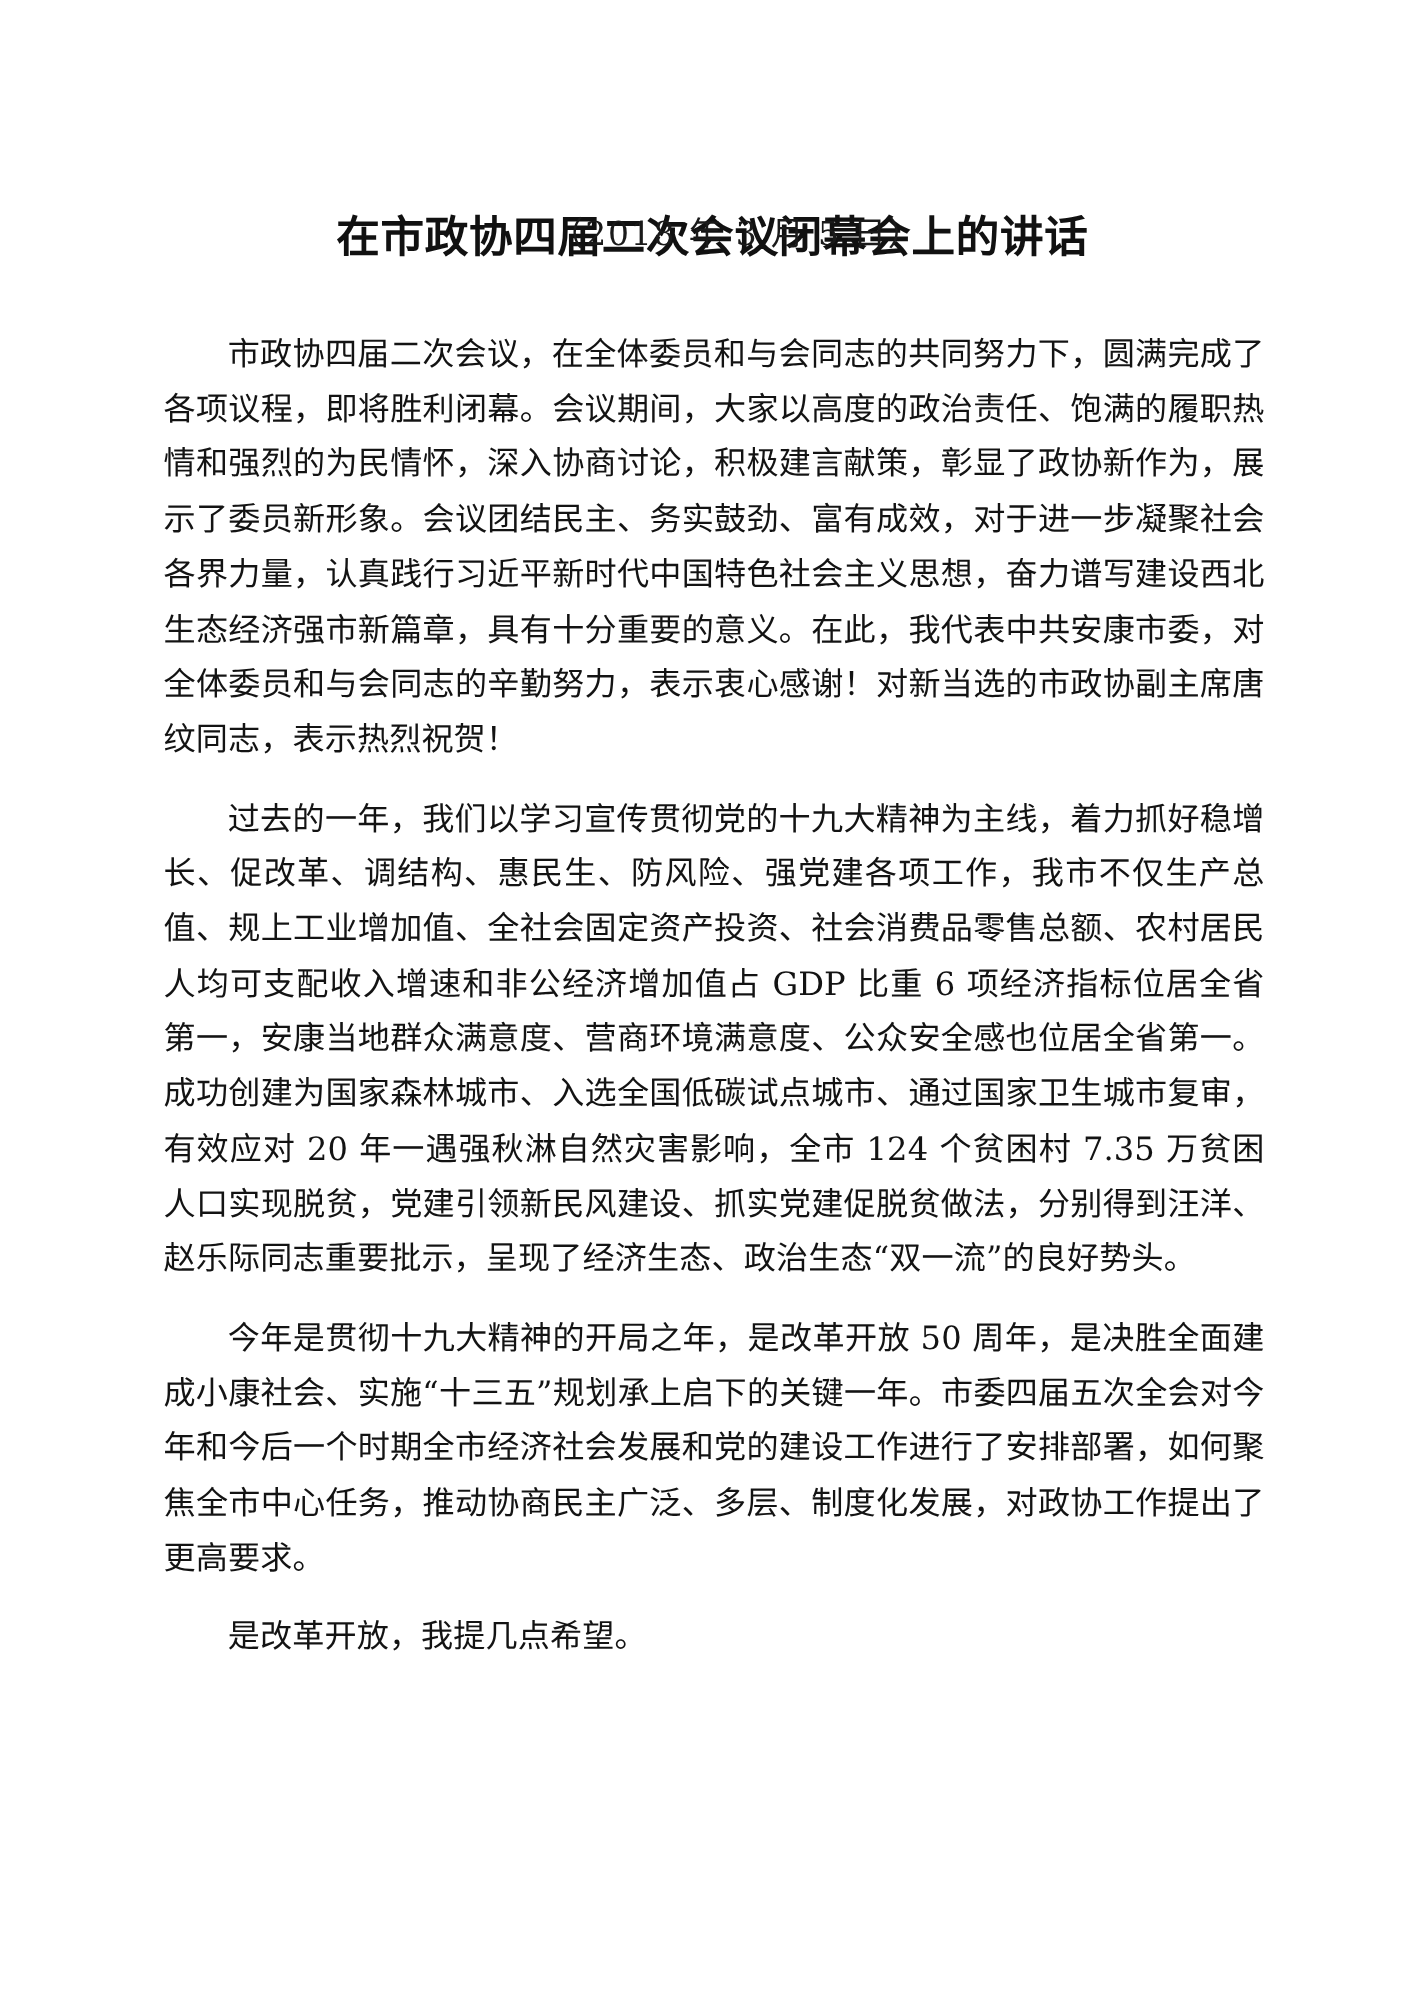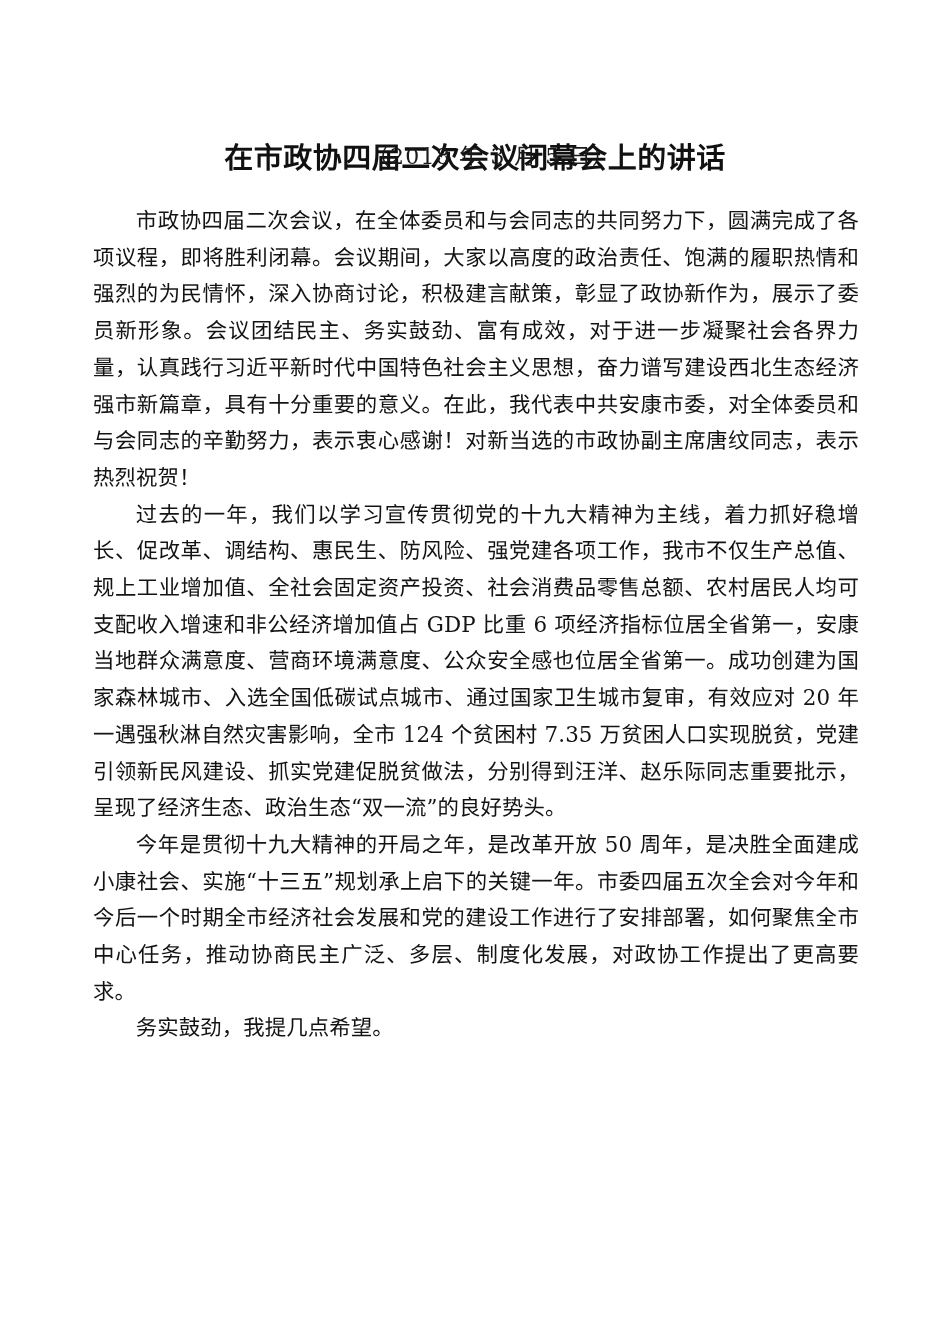--- a/index.html
+++ b/index.html
@@ -59,36 +59,36 @@
   }
   .para {
     font-family: "DejaVu Serif", "Liberation Serif", serif;
     font-size: 21.4px;
     line-height: 36.7px;
     color: #131313;
     text-align: justify;
     text-align-last: left;
     text-justify: inter-ideograph;
     text-indent: 2em;
-    margin: 0;
+    margin: 16px;
     padding: 0;
     letter-spacing: 0.1px;
     word-break: break-all;
     overflow-wrap: break-word;
   }
 </style>
 </head>
 <body>
 
 <div class="page">
 
   <h1 class="doc-title">在市政协四届二次会议闭幕会上的讲话</h1>
 
   <div class="doc-subtitle">（2018 年 3 月 5 日）</div>
 
   <div class="body-block">
     <p class="para">市政协四届二次会议，在全体委员和与会同志的共同努力下，圆满完成了各项议程，即将胜利闭幕。会议期间，大家以高度的政治责任、饱满的履职热情和强烈的为民情怀，深入协商讨论，积极建言献策，彰显了政协新作为，展示了委员新形象。会议团结民主、务实鼓劲、富有成效，对于进一步凝聚社会各界力量，认真践行习近平新时代中国特色社会主义思想，奋力谱写建设西北生态经济强市新篇章，具有十分重要的意义。在此，我代表中共安康市委，对全体委员和与会同志的辛勤努力，表示衷心感谢！对新当选的市政协副主席唐纹同志，表示热烈祝贺！</p>
     <p class="para">过去的一年，我们以学习宣传贯彻党的十九大精神为主线，着力抓好稳增长、促改革、调结构、惠民生、防风险、强党建各项工作，我市不仅生产总值、规上工业增加值、全社会固定资产投资、社会消费品零售总额、农村居民人均可支配收入增速和非公经济增加值占 GDP 比重 6 项经济指标位居全省第一，安康当地群众满意度、营商环境满意度、公众安全感也位居全省第一。成功创建为国家森林城市、入选全国低碳试点城市、通过国家卫生城市复审，有效应对 20 年一遇强秋淋自然灾害影响，全市 124 个贫困村 7.35 万贫困人口实现脱贫，党建引领新民风建设、抓实党建促脱贫做法，分别得到汪洋、赵乐际同志重要批示，呈现了经济生态、政治生态“双一流”的良好势头。</p>
     <p class="para">今年是贯彻十九大精神的开局之年，是改革开放 50 周年，是决胜全面建成小康社会、实施“十三五”规划承上启下的关键一年。市委四届五次全会对今年和今后一个时期全市经济社会发展和党的建设工作进行了安排部署，如何聚焦全市中心任务，推动协商民主广泛、多层、制度化发展，对政协工作提出了更高要求。</p>
-    <p class="para">务实鼓劲，我提几点希望。</p>
+    <p class="para">是改革开放，我提几点希望。</p>
   </div>
 
 </div>
 
 </body></html>

